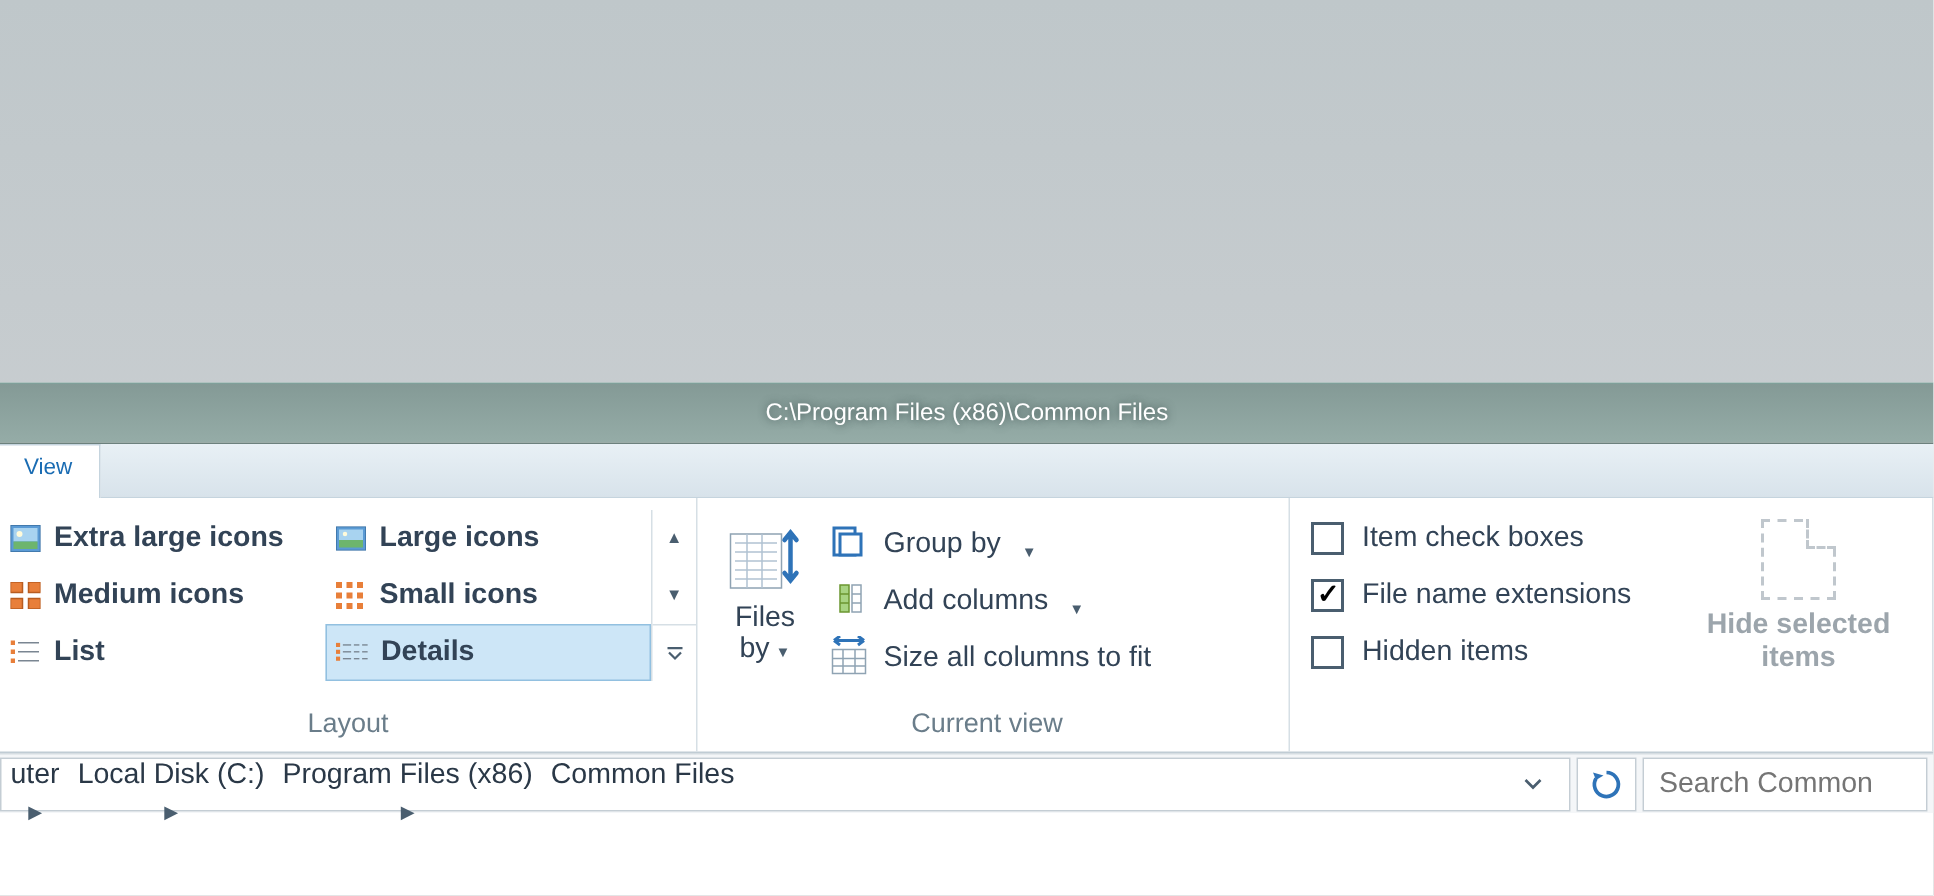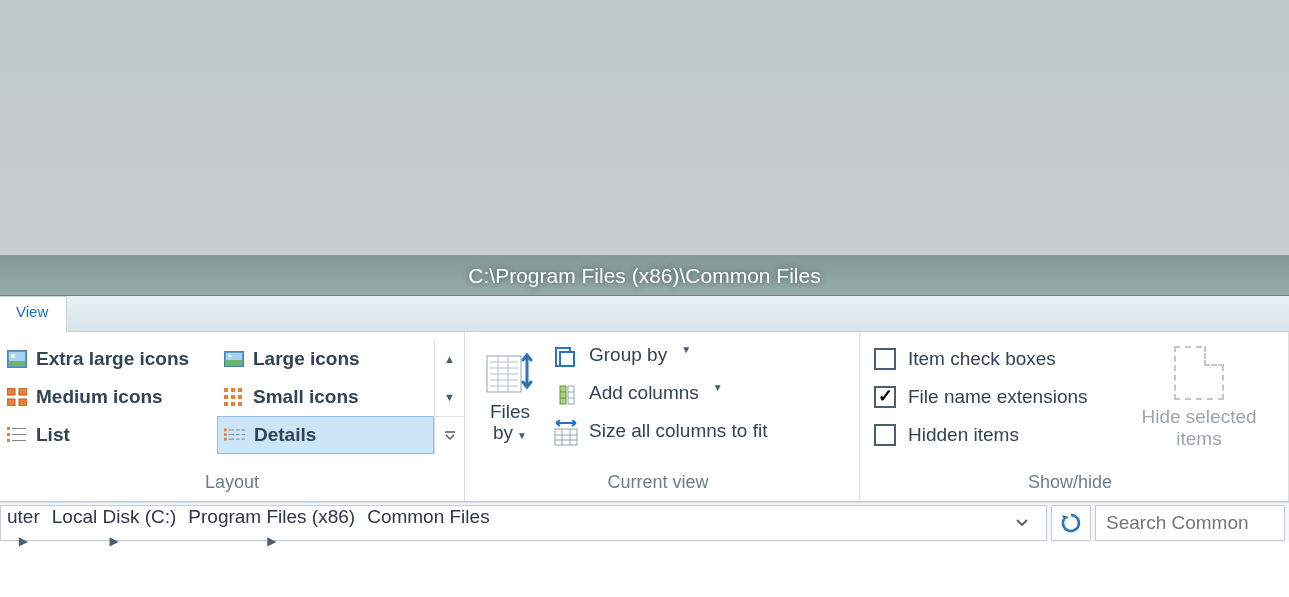--- a/index.html
+++ b/index.html
@@ -1,21 +1,21 @@
 <!DOCTYPE html>
 <html><head>
   <meta charset="utf-8">
   <style>
     * { margin: 0; padding: 0; box-sizing: border-box; font-family: "Segoe UI", Tahoma, sans-serif; }
     body { width: 1289px; height: 597px; background: linear-gradient(180deg, #bfc7ca 0%, #c8cdd0 50%, #b8bcbe 100%); overflow: hidden; position: relative; }
     
     .window { position: absolute; top: 255px; left: 0; right: 0; bottom: 0; background: #fff; border-top: 1px solid #7fa09a; }
     
     .titlebar { height: 40px; background: linear-gradient(180deg, #849a96 0%, #95aca7 100%); display: flex; align-items: center; justify-content: center; border-bottom: 1px solid #6c817d; }
-    .titlebar-title { color: #fff; font-size: 21px; text-shadow: 0 0 6px rgba(40,60,60,0.8); font-weight: 400; }
+    .titlebar-title { color: #fff; font-size: 16px; text-shadow: 0 0 6px rgba(40,60,60,0.8); font-weight: 400; }
     
     .tabs { height: 36px; background: linear-gradient(180deg, #e8f0f5 0%, #d8e3eb 100%); display: flex; align-items: flex-end; padding-left: 0; border-bottom: 1px solid #c5d4de; }
     .tab { height: 36px; padding: 6px 18px 0 16px; background: #fff; border: 1px solid #c5d4de; border-bottom: none; color: #1a6cb3; font-size: 15px; margin-left: -1px; margin-bottom: -1px; text-align: right; }
     
     .ribbon { height: 170px; background: #fff; display: flex; border-bottom: 1px solid #c0ccd4; }
     .ribbon-group { border-right: 1px solid #d6dfe5; display: flex; flex-direction: column; justify-content: space-between; padding: 8px 8px 4px 0; }
     .ribbon-group-label { color: #6a7d8a; font-size: 18px; text-align: center; padding: 4px 0; }
     
     .layout-group { width: 465px; padding-left: 0; padding-right: 0; }
     .layout-grid { display: flex; }
@@ -25,31 +25,31 @@
     .layout-icon { width: 22px; height: 18px; display: flex; align-items: center; justify-content: center; }
     .scroll-arrows { width: 30px; display: flex; flex-direction: column; border-left: 1px solid #d6dfe5; }
     .scroll-arrow { height: 38px; display: flex; align-items: center; justify-content: center; cursor: default; color: #4a5e6f; font-size: 11px; }
     
     .currentview-group { width: 395px; }
     .cv-content { display: flex; padding: 0 10px; }
     .sort-button { width: 70px; display: flex; flex-direction: column; align-items: center; justify-content: center; cursor: default; padding: 6px 4px; color: #324356; }
     .sort-icon { width: 50px; height: 48px; margin-bottom: 4px; }
     .sort-label { font-size: 19px; text-align: center; line-height: 1.1; }
     .cv-items { flex: 1; display: flex; flex-direction: column; }
-    .cv-item { height: 38px; display: flex; align-items: flex-start; padding: 4px 8px; font-size: 19px; color: #324356; gap: 10px; cursor: default; }
+    .cv-item { height: 38px; display: flex; align-items: flex-end; padding: 4px 8px; font-size: 19px; color: #324356; gap: 10px; cursor: default; }
     .cv-icon { width: 26px; height: 26px; display: flex; align-items: center; justify-content: center; }
     .dd-arrow { font-size: 10px; margin-left: 4px; color: #4a5e6f; }
     
     .showhide-group { flex: 1; }
     .sh-content { display: flex; padding: 0 6px; }
     .sh-checks { flex: 1; display: flex; flex-direction: column; }
     .sh-item { height: 38px; display: flex; align-items: center; padding: 4px 8px; font-size: 19px; color: #324356; gap: 12px; cursor: default; }
     .sh-checkbox { width: 22px; height: 22px; border: 2px solid #4a5e6f; position: relative; }
     .sh-checkbox.checked::after { content: "✓"; position: absolute; top: -3px; left: 2px; font-size: 18px; font-weight: bold; color: #000; }
-    .hide-button { width: 150px; display: flex; flex-direction: column; align-items: center; justify-content: center; color: #9ca5ac; cursor: default; padding: 6px 4px; }
+    .hide-button { width: 150px; display: flex; flex-direction: column; align-items: center; justify-content: center; color: #9ca5ac; cursor: default; padding: 6px 4px; font-weight: bold; }
     .hide-icon { width: 50px; height: 54px; border: 2px dashed #c0c7cd; border-top-left-radius: 0; position: relative; margin-bottom: 6px; }
     .hide-icon::before { content: ""; position: absolute; top: -2px; right: -2px; width: 18px; height: 18px; border-left: 2px dashed #c0c7cd; border-bottom: 2px dashed #c0c7cd; background: #fff; }
     .hide-label { font-size: 19px; text-align: center; line-height: 1.15; }
     
     .addressbar { height: 40px; background: #f4f6f8; border-top: 1px solid #d6dde2; display: flex; align-items: center; padding: 0 4px 0 0; }
     .pathbox { flex: 1; height: 36px; background: #fff; border: 1px solid #c4cdd4; display: flex; align-items: center; padding: 0 8px 0 0; font-size: 19px; color: #2a3847; margin-right: 4px; }
     .path-seg { padding: 0 6px; display: flex; align-items: center; gap: 6px; cursor: default; height: 100%; flex-direction: column; }
     .path-arrow { font-size: 12px; color: #4a5e6f; }
     .path-dd { margin-left: auto; padding: 0 10px; font-size: 12px; color: #4a5e6f; cursor: default; height: 100%; display: flex; align-items: center; }
     .refresh { width: 40px; height: 36px; border: 1px solid #c4cdd4; background: #fff; display: flex; align-items: center; justify-content: center; cursor: default; color: #2e73b8; font-size: 22px; margin-right: 4px; }
@@ -252,21 +252,20 @@
           <div class="sh-item">
             <span class="sh-checkbox"></span>
             <span>Hidden items</span>
           </div>
         </div>
         <div class="hide-button">
           <div class="hide-icon"></div>
           <div class="hide-label">Hide selected items</div>
         </div>
       </div>
-      <div class="ribbon-group-label">Show/hide</div>
     </div>
   </div>
 
   <div class="addressbar">
     <div class="pathbox">
       <span class="path-seg">
           <span>uter</span>
           <span class="path-arrow">▶</span>
         </span>
       <span class="path-seg">

